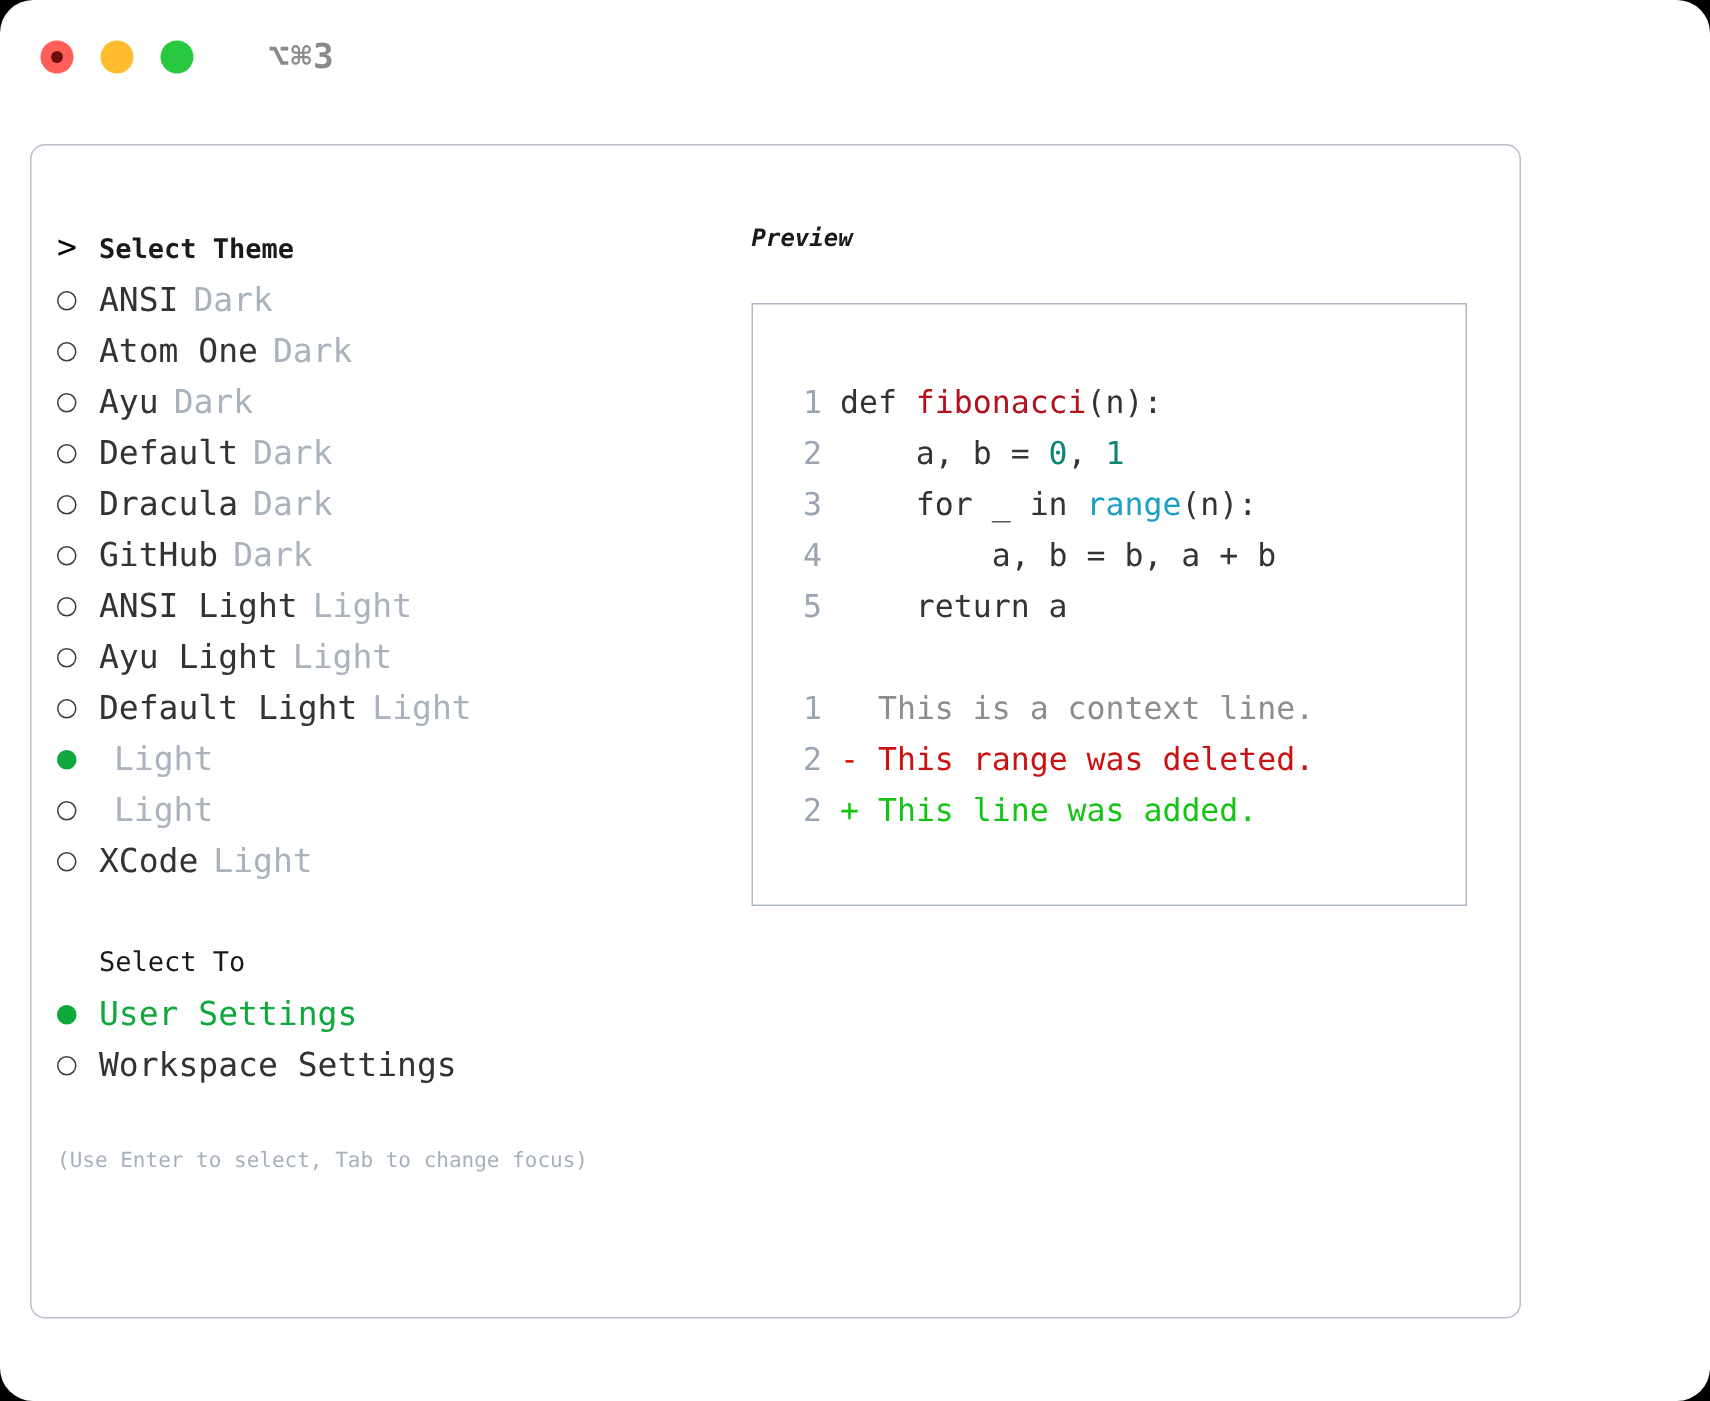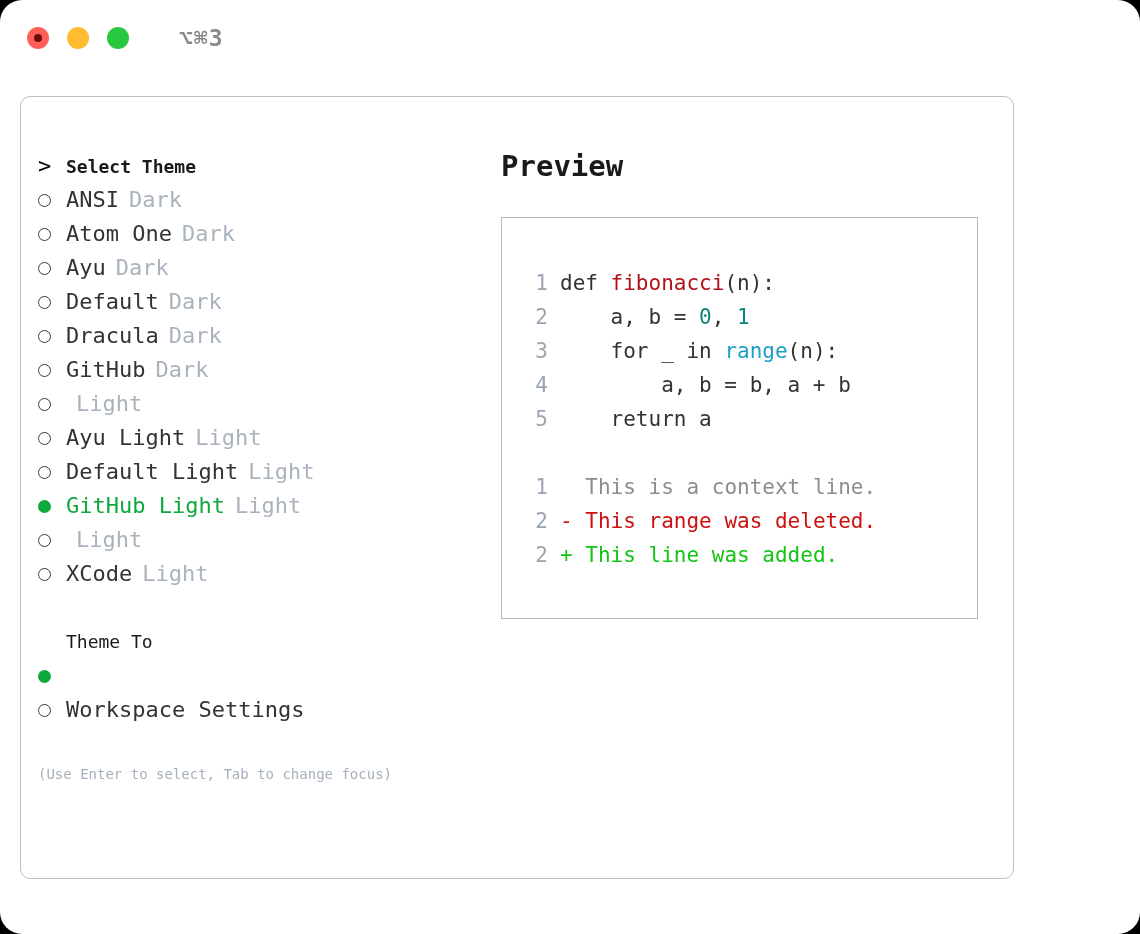--- a/index.html
+++ b/index.html
@@ -136,24 +136,25 @@
   }
 
   
   #right-col {
     position: absolute;
     left: 480px;
     top: 52px;
     width: 495px;
   }
   #preview-title {
-    font-size: 29px;
+    font-size: 16px;
     font-weight: bold;
     color: #1a1a1a;
     margin-bottom: 34px;
+    font-style: italic;
   }
   #preview-box {
     width: 477px;
     height: 402px;
     border: 1.6px solid #b0bac6;
     background: #ffffff;
     padding: 48px 0 0 16px;
   }
 
   .code-line {
@@ -242,41 +243,41 @@
             <span class="bullet-wrap">
               <span class="bullet hollow"></span>
             </span>
             <span class="theme-name">GitHub</span>
             <span class="theme-kind">Dark</span>
           </div>
           <div class="row">
             <span class="bullet-wrap">
               <span class="bullet hollow"></span>
             </span>
+            <span class="theme-name">ANSI Light</span>
             <span class="theme-kind">Light</span>
           </div>
           <div class="row">
             <span class="bullet-wrap">
               <span class="bullet hollow"></span>
             </span>
             <span class="theme-name">Ayu Light</span>
             <span class="theme-kind">Light</span>
           </div>
           <div class="row">
             <span class="bullet-wrap">
               <span class="bullet hollow"></span>
             </span>
             <span class="theme-name">Default Light</span>
             <span class="theme-kind">Light</span>
           </div>
           <div class="row">
             <span class="bullet-wrap">
               <span class="bullet filled"></span>
             </span>
-            <span class="theme-name selected">GitHub Light</span>
             <span class="theme-kind">Light</span>
           </div>
           <div class="row">
             <span class="bullet-wrap">
               <span class="bullet hollow"></span>
             </span>
             <span class="theme-kind">Light</span>
           </div>
           <div class="row">
             <span class="bullet-wrap">
@@ -284,28 +285,29 @@
             </span>
             <span class="theme-name">XCode</span>
             <span class="theme-kind">Light</span>
           </div>
         </div>
 
       <div class="spacer-row"></div>
 
       <div class="row">
         <span class="marker"></span>
-        <span class="section-title plain">Theme To</span>
+        <span class="section-title plain">Select To</span>
       </div>
 
       <div id="apply-list">
           <div class="row">
             <span class="bullet-wrap">
               <span class="bullet filled"></span>
             </span>
+            <span class="theme-name selected">User Settings</span>
           </div>
           <div class="row">
             <span class="bullet-wrap">
               <span class="bullet hollow"></span>
             </span>
             <span class="theme-name">Workspace Settings</span>
           </div>
         </div>
     </div>
 

